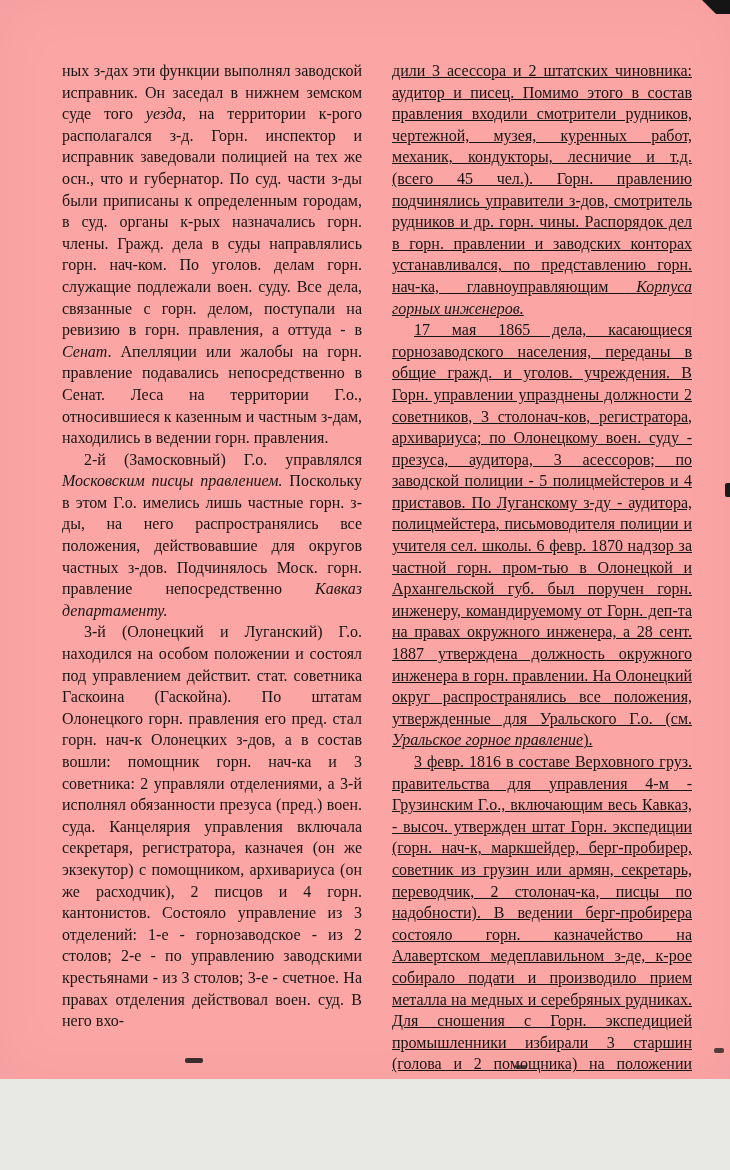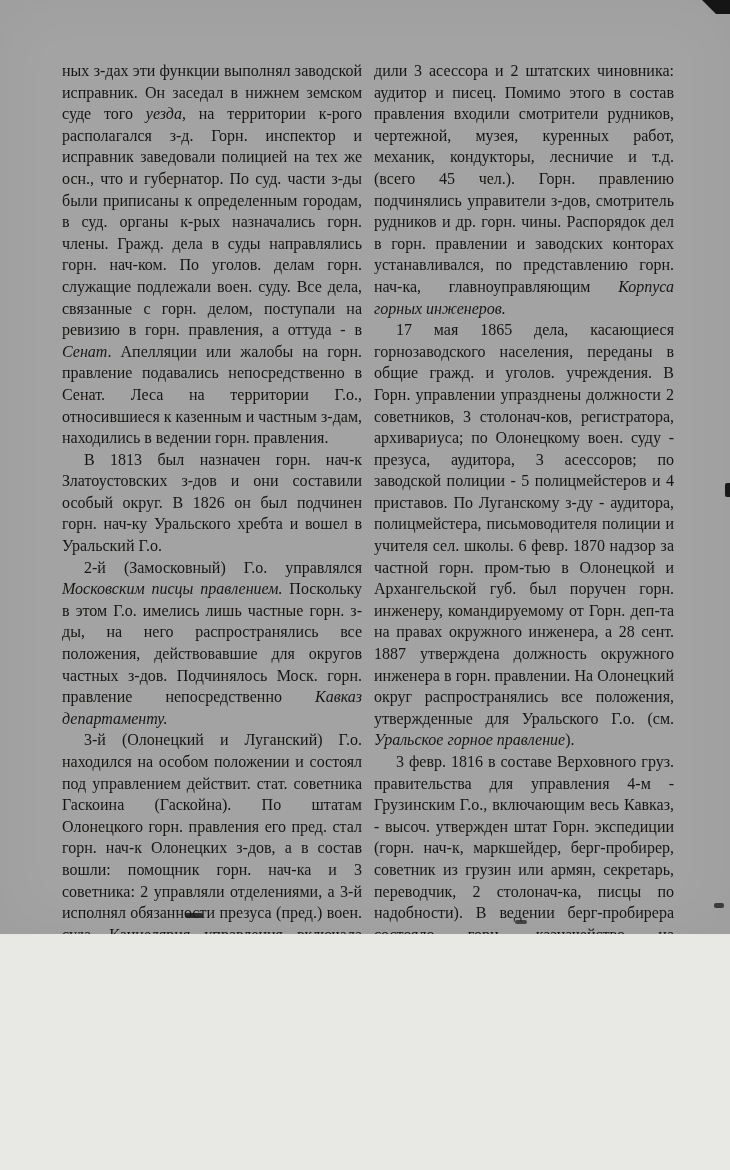--- a/index.html
+++ b/index.html
@@ -3,38 +3,38 @@
 <meta charset="utf-8">
 <style>
   html, body {
     margin: 0;
     padding: 0;
     background: #e8e8e4;
   }
   .page {
     position: relative;
     width: 730px;
-    height: 934px;
-    background: #a3a3a3;
+    height: 1079px;
+    background: #fca5a5;
     overflow: hidden;
     font-family: "Liberation Serif", "DejaVu Serif", serif;
     color: #171513;
     box-shadow: inset 0 0 60px rgba(0,0,0,0.04);
   }
   .column {
     position: absolute;
     top: 60px;
     width: 300px;
     font-size: 16px;
     line-height: 21.6px;
     text-align: justify;
     text-justify: inter-word;
   }
   .column-left  { left: 62px; }
-  .column-right { left: 374px; }
+  .column-right { left: 392px; text-decoration: underline; }
   .column p {
     margin: 0;
     padding: 0;
   }
   .column p.indent {
     text-indent: 22px;
   }
   .column i {
     font-style: italic;
   }
@@ -86,21 +86,20 @@
     opacity: .75;
   }
 </style>
 </head>
 <body>
 
 <div class="page">
 
   <div class="column column-left">
       <p class=""><span>ных з-дах эти функции выполнял заводской исправник. Он заседал в нижнем земском суде того </span><i>уезда</i><span>, на территории к-рого располагался з-д. Горн. инспектор и исправник заведовали полицией на тех же осн., что и губернатор. По суд. части з-ды были приписаны к определенным городам, в суд. органы к-рых назначались горн. члены. Гражд. дела в суды направлялись горн. нач-ком. По уголов. делам горн. служащие подлежали воен. суду. Все дела, связанные с горн. делом, поступали на ревизию в горн. правления, а оттуда - в </span><i>Сенат</i><span>. Апелляции или жалобы на горн. правление подавались непосредственно в Сенат. Леса на территории Г.о., относившиеся к казенным и частным з-дам, находились в ведении горн. правления.</span></p>
-      <p class="indent"><span>В 1813 был назначен горн. нач-к Златоустовских з-дов и они составили особый округ. В 1826 он был подчинен горн. нач-ку Уральского хребта и вошел в Уральский Г.о.</span></p>
       <p class="indent"><span>2-й (Замосковный) Г.о. управлялся </span><i>Московским писцы правлением.</i><span> Поскольку в этом Г.о. имелись лишь частные горн. з-ды, на него распространялись все положения, действовавшие для округов частных з-дов. Подчинялось Моск. горн. правление непосредственно </span><i>Кавказ департаменту.</i></p>
       <p class="indent"><span>3-й (Олонецкий и Луганский) Г.о. находился на особом положении и состоял под управлением действит. стат. советника Гаскоина (Гаскойна). По штатам Олонецкого горн. правления его пред. стал горн. нач-к Олонецких з-дов, а в состав вошли: помощник горн. нач-ка и 3 советника: 2 управляли отделениями, а 3-й исполнял обязанности презуса (пред.) воен. суда. Канцелярия управления включала секретаря, регистратора, казначея (он же экзекутор) с помощником, архивариуса (он же расходчик), 2 писцов и 4 горн. кантонистов. Состояло управление из 3 отделений: 1-е - горнозаводское - из 2 столов; 2-е - по управлению заводскими крестьянами - из 3 столов; 3-е - счетное. На правах отделения действовал воен. суд. В него вхо-</span></p>
     </div>
 
   <div class="column column-right">
       <p class=""><span>дили 3 асессора и 2 штатских чиновника: аудитор и писец. Помимо этого в состав правления входили смотрители рудников, чертежной, музея, куренных работ, механик, кондукторы, лесничие и т.д. (всего 45 чел.). Горн. правлению подчинялись управители з-дов, смотритель рудников и др. горн. чины. Распорядок дел в горн. правлении и заводских конторах устанавливался, по представлению горн. нач-ка, главноуправляющим </span><i>Корпуса горных инженеров.</i></p>
       <p class="indent"><span>17 мая 1865 дела, касающиеся горнозаводского населения, переданы в общие гражд. и уголов. учреждения. В Горн. управлении упразднены должности 2 советников, 3 столонач-ков, регистратора, архивариуса; по Олонецкому воен. суду - презуса, аудитора, 3 асессоров; по заводской полиции - 5 полицмейстеров и 4 приставов. По Луганскому з-ду - аудитора, полицмейстера, письмоводителя полиции и учителя сел. школы. 6 февр. 1870 надзор за частной горн. пром-тью в Олонецкой и Архангельской губ. был поручен горн. инженеру, командируемому от Горн. деп-та на правах окружного инженера, а 28 сент. 1887 утверждена должность окружного инженера в горн. правлении. На Олонецкий округ распространялись все положения, утвержденные для Уральского Г.о. (см. </span><i>Уральское горное правление</i><span>).</span></p>
       <p class="indent"><span>3 февр. 1816 в составе Верховного груз. правительства для управления 4-м - Грузинским Г.о., включающим весь Кавказ, - высоч. утвержден штат Горн. экспедиции (горн. нач-к, маркшейдер, берг-пробирер, советник из грузин или армян, секретарь, переводчик, 2 столонач-ка, писцы по надобности). В ведении берг-пробирера состояло горн. казначейство на Алавертском медеплавильном з-де, к-рое собирало подати и производило прием металла на медных и серебряных рудниках. Для сношения с Горн. экспедицией промышленники избирали 3 старшин (голова и 2 помощника) на положении ратушских судей. Горн. экспедиция ведала всеми рудниками и</span></p>
     </div>
 

